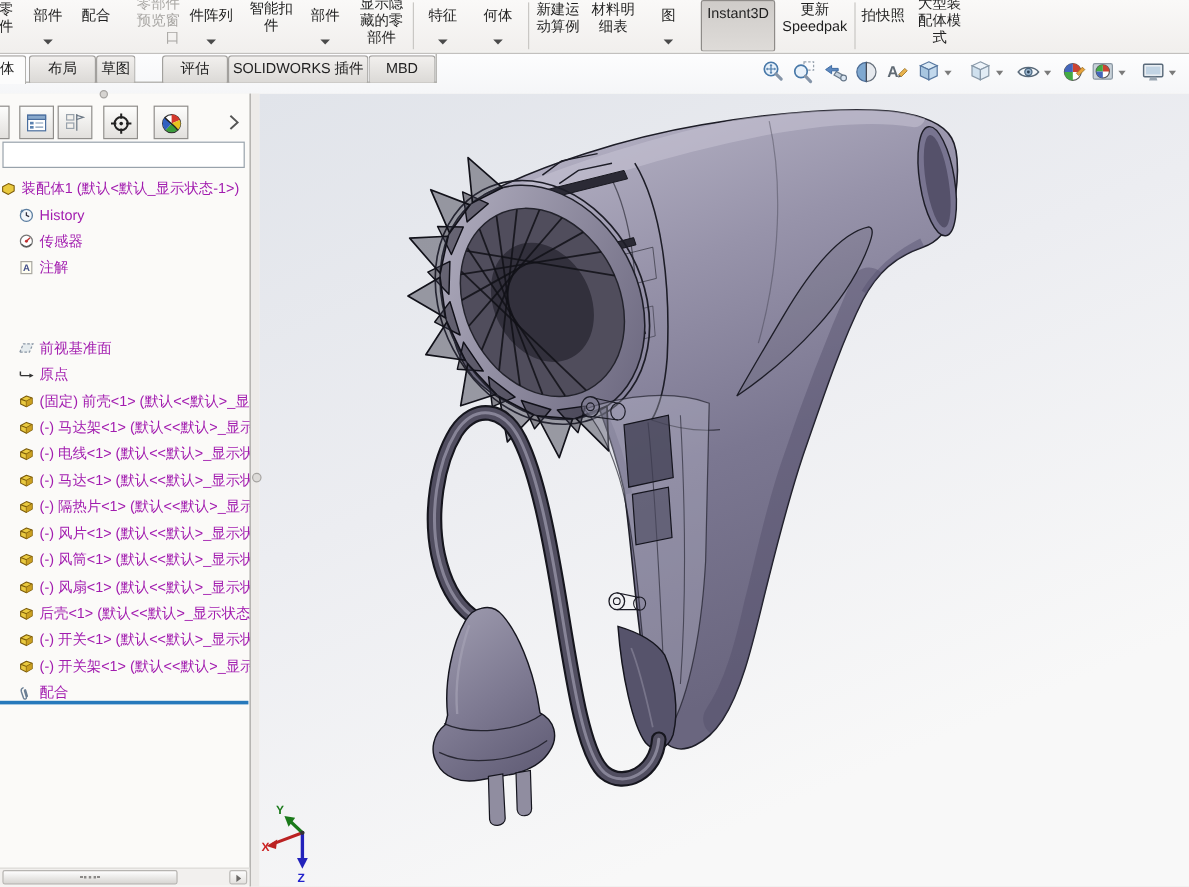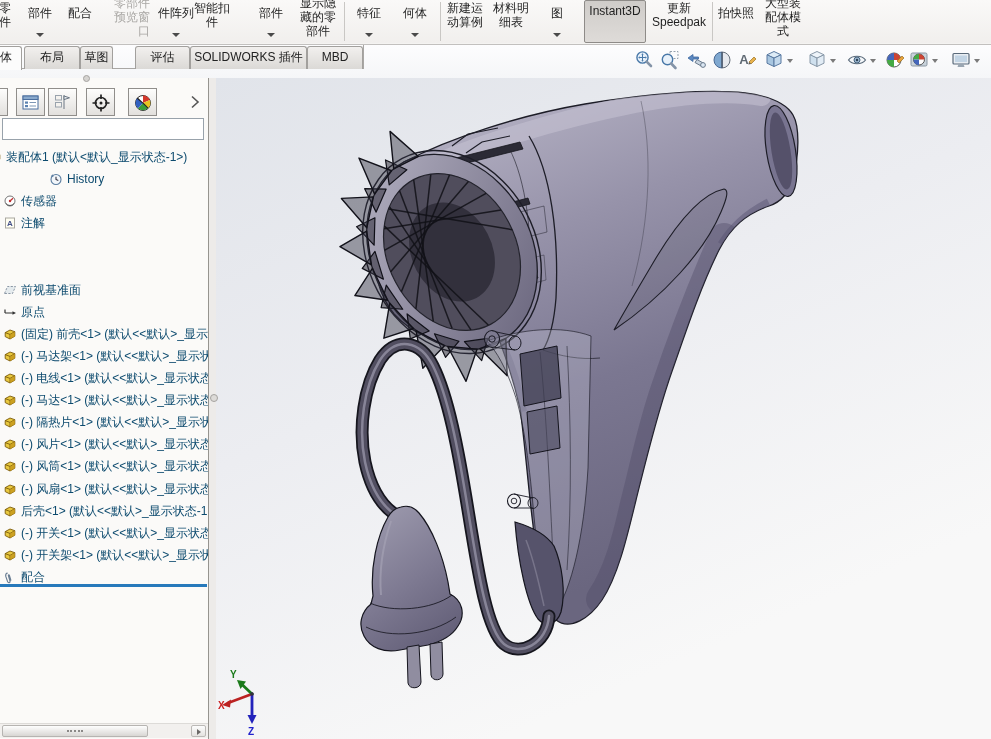--- a/index.html
+++ b/index.html
@@ -40,21 +40,21 @@
   
   #panel{position:absolute;left:0;top:78px;width:209px;height:661px;background:#fbfaf8;
          border-right:1px solid #96948f;overflow:hidden;}
   .ptab{position:absolute;top:10px;height:28px;background:linear-gradient(#fdfdfc,#e2e0dd);
         border:1px solid #908e8b;}
   .ptab svg{display:block;margin:3px auto 0;}
   #pexpand{position:absolute;top:16px;left:188px;width:14px;height:16px;}
   #filterbox{position:absolute;top:40px;left:2px;width:202px;height:22px;background:#fff;
              border:1px solid #98a2ab;font-size:12px;padding:2px 4px;font-family:inherit;}
   #tree{position:absolute;left:0;top:62px;width:209px;height:444px;overflow:hidden;}
-  .trow{position:absolute;left:0;width:280px;height:21px;font-size:12px;color:#0c4a6e;white-space:nowrap;}
+  .trow{position:absolute;left:12px;width:280px;height:21px;font-size:12px;color:#a21caf;white-space:nowrap;}
   .trow .ticon{position:absolute;left:3px;top:3px;width:14px;height:14px;}
   .trow.root .ticon{left:-12px;}
   .trow .ttext{position:absolute;left:21px;top:3px;line-height:15px;}
   .trow.root .ttext{left:6px;}
   #rollback{position:absolute;top:506px;left:0;width:207px;height:3px;background:#2779bb;}
   #hscroll{position:absolute;left:0;top:645px;width:208px;height:15px;background:#f2f0ee;border-top:1px solid #dddbd8;}
   #hthumb{position:absolute;left:2px;top:1px;width:146px;height:12px;border:1px solid #b6b4b1;border-radius:2px;
           background:linear-gradient(#fefefe,#d8d6d3);}
   #hthumb .grip{position:absolute;left:50%;top:4px;margin-left:-8px;width:16px;border-top:2px dotted #8b8987;}
   #harrow{position:absolute;right:2px;top:1px;width:15px;height:12px;background:linear-gradient(#fdfdfd,#e4e2df);
@@ -98,21 +98,21 @@
           <div class="bline">预览窗</div>
           <div class="bline">口</div>
         </div>
       </div>
       <div class="cmdbtn" style="left: 150px; width: 52px;">
         <div class="blines l1">
           <div class="bline">件阵列</div>
         </div>
         <div class="ddarrow"></div>
       </div>
-      <div class="cmdbtn" style="left: 188px; width: 48px;">
+      <div class="cmdbtn" style="left: 202px; width: 48px; font-family: Liberation Mono, monospace;">
         <div class="blines l2">
           <div class="bline">智能扣</div>
           <div class="bline">件</div>
         </div>
       </div>
       <div class="cmdbtn" style="left: 250px; width: 42px;">
         <div class="blines l1">
           <div class="bline">部件</div>
         </div>
         <div class="ddarrow"></div>
@@ -304,21 +304,21 @@
           <path d="M4,2.5 L10,8 L4,13.5" fill="none" stroke="#555" stroke-width="1.6"></path>
         </svg></div>
     <input id="filterbox" value="" style="">
     <div id="tree">
         <div class="trow root" style="top: 7px;">
           <span class="ticon"><svg width="14" height="14" viewBox="0 0 14 14">
               <path d="M2.2,5.6 L7,3 L11.8,4.7 L11.8,9.2 L7,12 L2.2,9.6 Z" fill="#e9c93f" stroke="#7a5a0a" stroke-width="0.9" stroke-linejoin="round"></path>
             </svg></span>
           <span class="ttext">装配体1 (默认&lt;默认_显示状态-1&gt;)</span>
         </div>
-        <div class="trow" style="top: 29.1px; margin-left: 46px;">
+        <div class="trow" style="top: 29.1px;">
           <span class="ticon"><svg width="14" height="14" viewBox="0 0 14 14">
               <circle cx="7" cy="7.5" r="5" fill="#f2f6fa" stroke="#5b7da0" stroke-width="1.1"></circle>
               <path d="M7,4.8 L7,7.5 L9.3,8.6" stroke="#334" stroke-width="1.1" fill="none"></path>
               <path d="M3.4,2.2 L1.8,4.6 L4.6,4.9 Z" fill="#5b7da0"></path>
             </svg></span>
           <span class="ttext">History</span>
         </div>
         <div class="trow" style="top: 51.2px;">
           <span class="ticon"><svg width="14" height="14" viewBox="0 0 14 14">
               <circle cx="7" cy="7" r="5" fill="#fff" stroke="#777"></circle>

